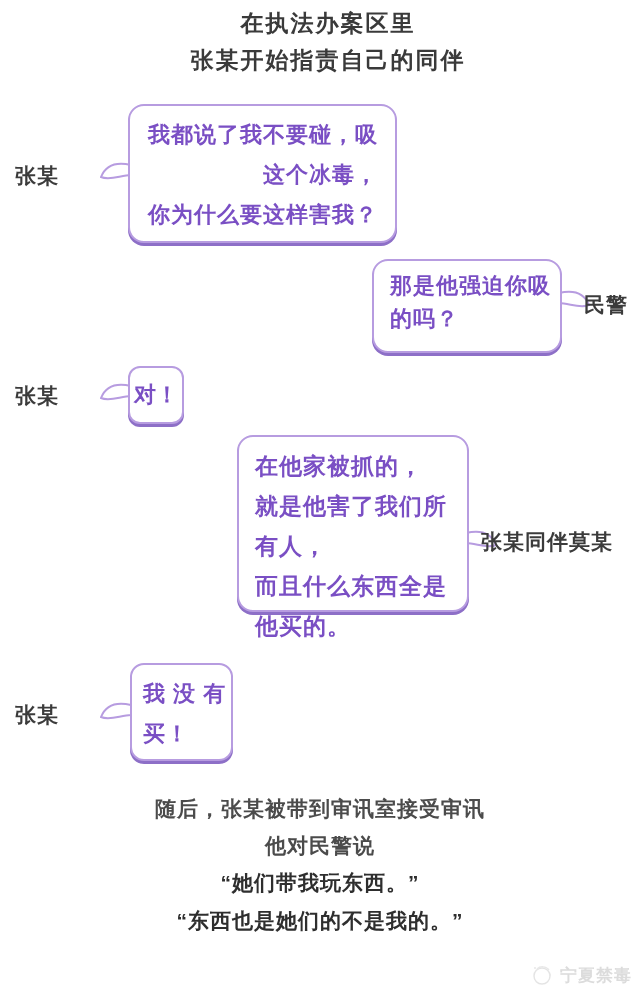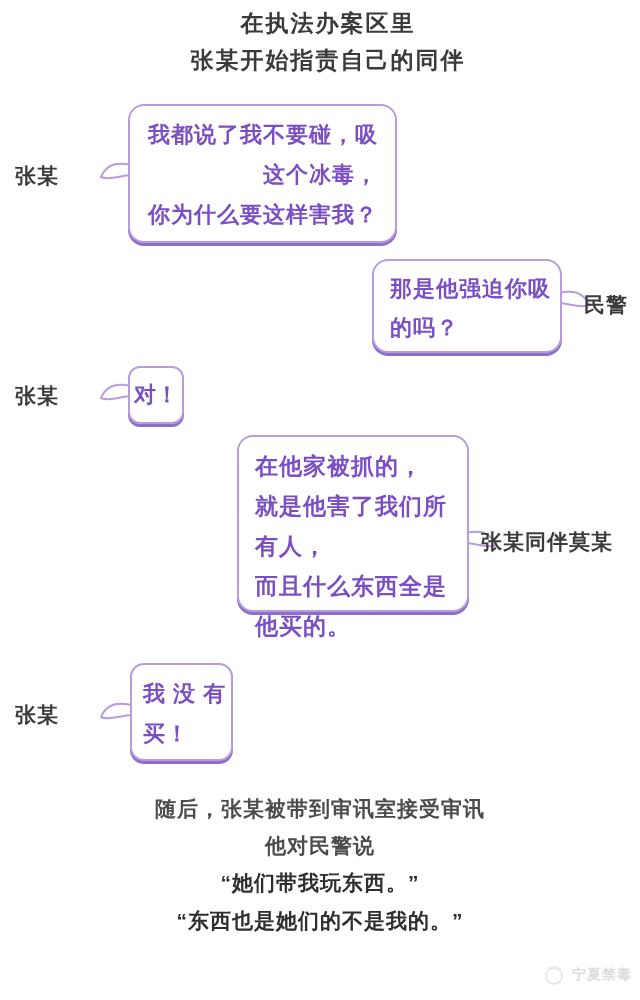--- a/index.html
+++ b/index.html
@@ -47,21 +47,21 @@
     border-radius: 16px;
     box-shadow: 0 3px 0 #8d6fc7;
     color: #7a4fc4;
     font-weight: 700;
     white-space: pre;
     z-index: 2;
   }
   .b1 { left: 128px; top: 104px; width: 269px; height: 139px;
         font-size: 22px; line-height: 40px; padding: 9px 17px; letter-spacing: 1px; text-align: right; }
   .b2 { left: 372px; top: 259px; width: 190px; height: 94px;
-        font-size: 22px; line-height: 39px; padding: 8px 16px; letter-spacing: 1px; }
+        font-size: 22px; line-height: 33px; padding: 8px 16px; letter-spacing: 1px; }
   .b3 { left: 128px; top: 366px; width: 56px; height: 58px;
         font-size: 22px; line-height: 30px; padding: 12px 0; text-align: center;
         border-radius: 12px; }
   .b4 { left: 237px; top: 435px; width: 232px; height: 177px;
         font-size: 23px; line-height: 40px; padding: 9px 16px; letter-spacing: 1px; }
   .b5 { left: 130px; top: 663px; width: 103px; height: 98px;
         font-size: 22px; line-height: 40px; padding: 9px 11px; letter-spacing: 1px;
         border-radius: 14px; }
 
   .tail {
@@ -93,21 +93,21 @@
   .f5 { top: 944px; }
 
   .watermark {
     position: absolute;
     right: 8px;
     bottom: 12px;
     display: flex;
     align-items: center;
     gap: 5px;
     color: #dcdcdc;
-    font-size: 14px;
+    font-size: 17px;
     font-weight: 700;
     letter-spacing: 1px;
     z-index: 4;
   }
   .wm-logo { width: 26px; height: 26px; opacity: 0.9; }
 </style>
 </head>
 <body>
 
 <div class="canvas">

